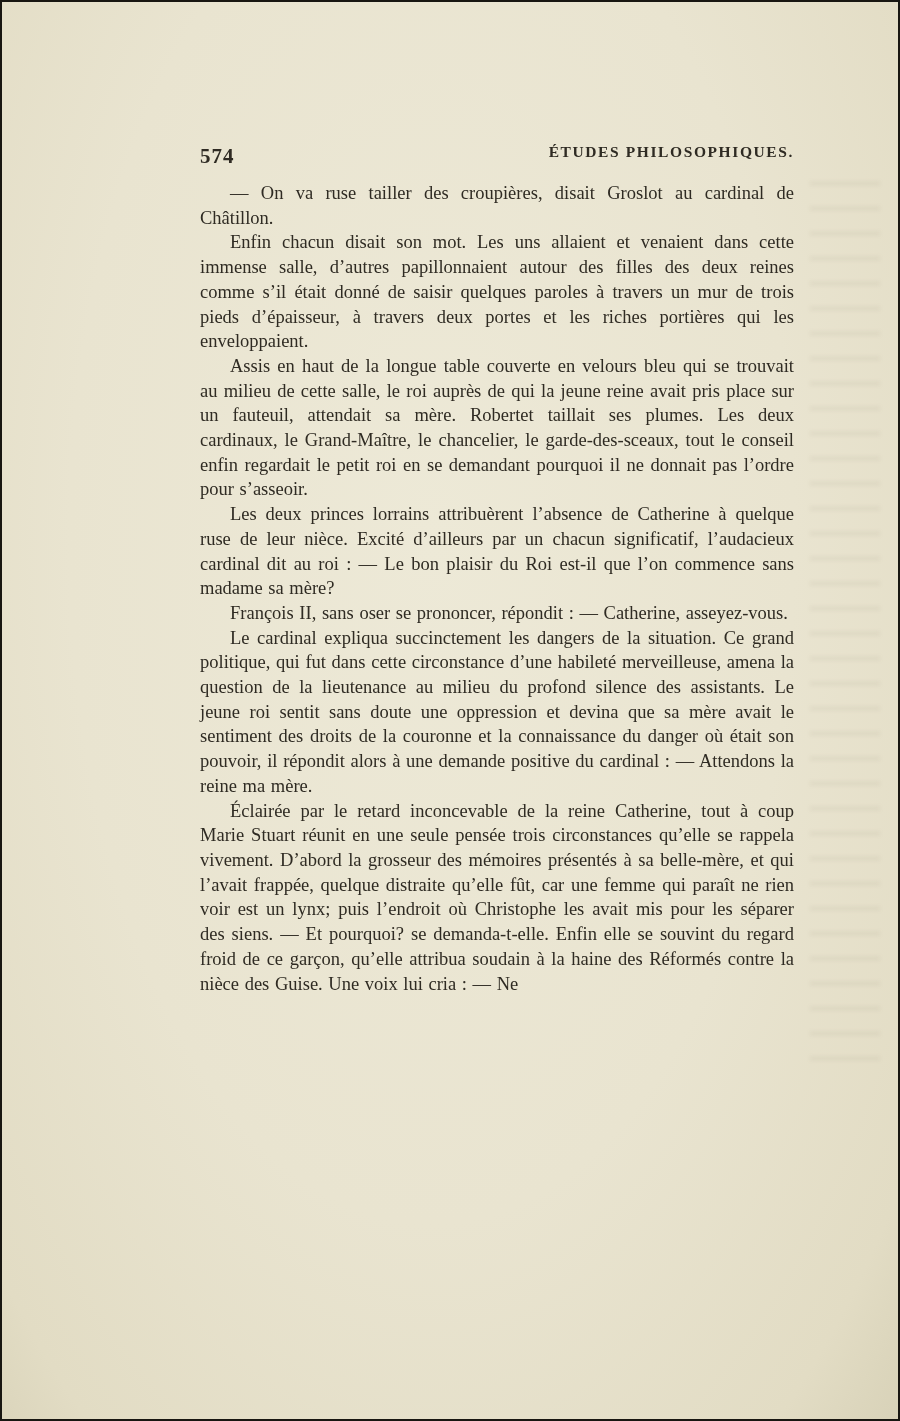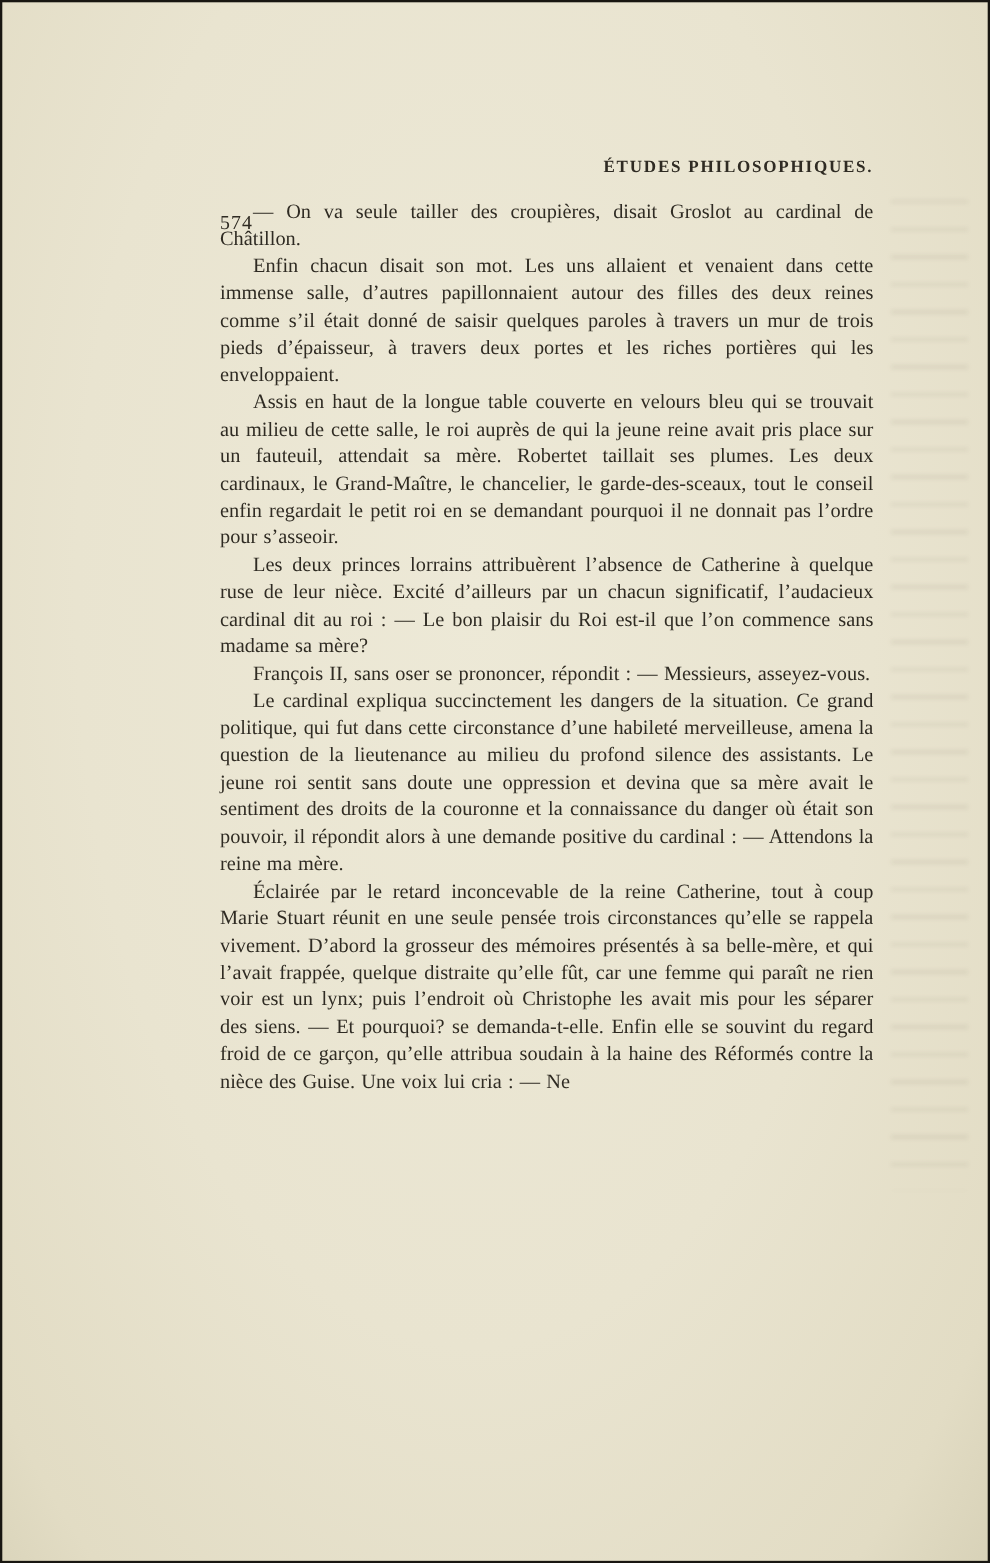--- a/index.html
+++ b/index.html
@@ -43,24 +43,23 @@
   }
   .running-head {
     position: relative;
     height: 24px;
     margin-bottom: 14px;
   }
   .page-num {
     position: absolute;
     left: 0;
     top: 1px;
-    font-size: 18px;
-    font-weight: normal;
+    font-size: 21px;
+    font-weight: bold;
     letter-spacing: 1px;
-    margin-top: 48px;
   }
   .head-title {
     display: block;
     text-align: right;
     font-size: 15.5px;
     font-weight: bold;
     letter-spacing: 1.6px;
   }
   .body-text p {
     margin: 0;
@@ -77,22 +76,22 @@
 <div class="scan-page">
   <div class="bleed"></div>
 
   <div class="text-block">
     <div class="running-head">
       <span class="page-num">574</span>
       <span class="head-title">ÉTUDES PHILOSOPHIQUES.</span>
     </div>
 
     <div class="body-text">
-      <p>— On va seule tailler des croupières, disait Groslot au cardinal de Châtillon.</p>
+      <p>— On va ruse tailler des croupières, disait Groslot au cardinal de Châtillon.</p>
       <p>Enfin chacun disait son mot. Les uns allaient et venaient dans cette immense salle, d’autres papillonnaient autour des filles des deux reines comme s’il était donné de saisir quelques paroles à travers un mur de trois pieds d’épaisseur, à travers deux portes et les riches portières qui les enveloppaient.</p>
       <p>Assis en haut de la longue table couverte en velours bleu qui se trouvait au milieu de cette salle, le roi auprès de qui la jeune reine avait pris place sur un fauteuil, attendait sa mère. Robertet taillait ses plumes. Les deux cardinaux, le Grand-Maître, le chancelier, le garde-des-sceaux, tout le conseil enfin regardait le petit roi en se demandant pourquoi il ne donnait pas l’ordre pour s’asseoir.</p>
       <p>Les deux princes lorrains attribuèrent l’absence de Catherine à quelque ruse de leur nièce. Excité d’ailleurs par un chacun significatif, l’audacieux cardinal dit au roi : — Le bon plaisir du Roi est-il que l’on commence sans madame sa mère?</p>
-      <p>François II, sans oser se prononcer, répondit : — Messieurs, asseyez-vous.</p>
+      <p>François II, sans oser se prononcer, répondit : — Catherine, asseyez-vous.</p>
       <p>Le cardinal expliqua succinctement les dangers de la situation. Ce grand politique, qui fut dans cette circonstance d’une habileté merveilleuse, amena la question de la lieutenance au milieu du profond silence des assistants. Le jeune roi sentit sans doute une oppression et devina que sa mère avait le sentiment des droits de la couronne et la connaissance du danger où était son pouvoir, il répondit alors à une demande positive du cardinal : — Attendons la reine ma mère.</p>
       <p>Éclairée par le retard inconcevable de la reine Catherine, tout à coup Marie Stuart réunit en une seule pensée trois circonstances qu’elle se rappela vivement. D’abord la grosseur des mémoires présentés à sa belle-mère, et qui l’avait frappée, quelque distraite qu’elle fût, car une femme qui paraît ne rien voir est un lynx; puis l’endroit où Christophe les avait mis pour les séparer des siens. — Et pourquoi? se demanda-t-elle. Enfin elle se souvint du regard froid de ce garçon, qu’elle attribua soudain à la haine des Réformés contre la nièce des Guise. Une voix lui cria : — Ne</p>
     </div>
   </div>
 </div>
 
 </body></html>

